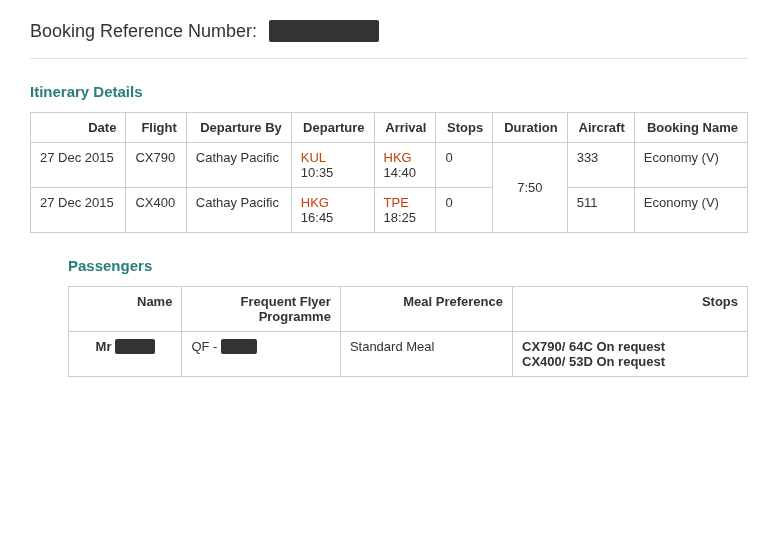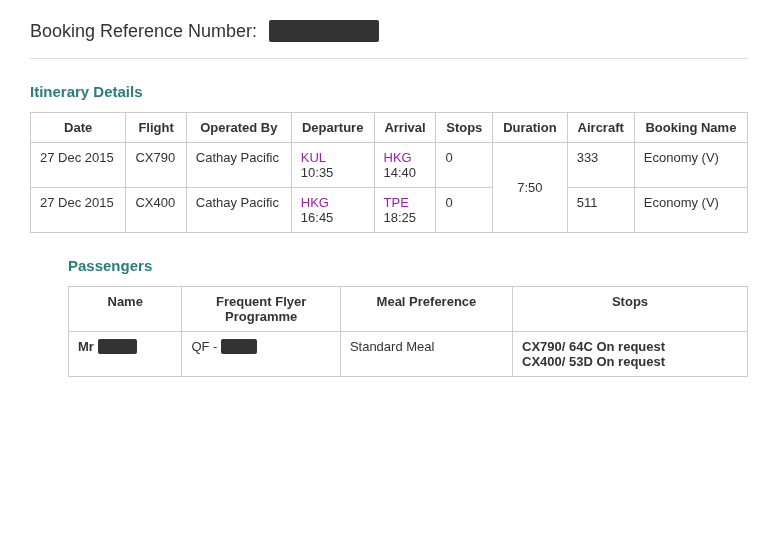--- a/index.html
+++ b/index.html
@@ -54,42 +54,44 @@
     th, td {
       border: 1px solid #ccc;
       padding: 7px 9px;
       vertical-align: top;
       font-size: 13px;
     }
     th {
       font-weight: bold;
       background: #fff;
       color: #333;
+      text-align: right;
     }
 
     .link-color {
-      color: #a21caf;
+      color: #c2410c;
       font-weight: normal;
     }
 
     .redacted {
       background: #333;
       color: #333;
       border-radius: 2px;
       display: inline-block;
     }
 
     .passengers-section {
       margin-top: 4px;
       padding-left: 38px;
     }
 
     
     .passenger-name-cell {
       font-weight: bold;
+      text-align: center;
     }
 
     .seat-cell {
       font-weight: bold;
     }
   </style>
 </head>
 <body>
 
 <div class="booking-reference">
@@ -97,21 +99,21 @@
   <span class="booking-reference-value">&nbsp;</span>
 </div>
 
 <div>
   <h2 class="section-title">Itinerary Details</h2>
   <table>
     <thead>
       <tr>
         <th>Date</th>
         <th>Flight</th>
-        <th>Operated By</th>
+        <th>Departure By</th>
         <th>Departure</th>
         <th>Arrival</th>
         <th>Stops</th>
         <th>Duration</th>
         <th>Aircraft</th>
         <th>Booking Name</th>
       </tr>
     </thead>
     <tbody id="itinerary-body">
 

